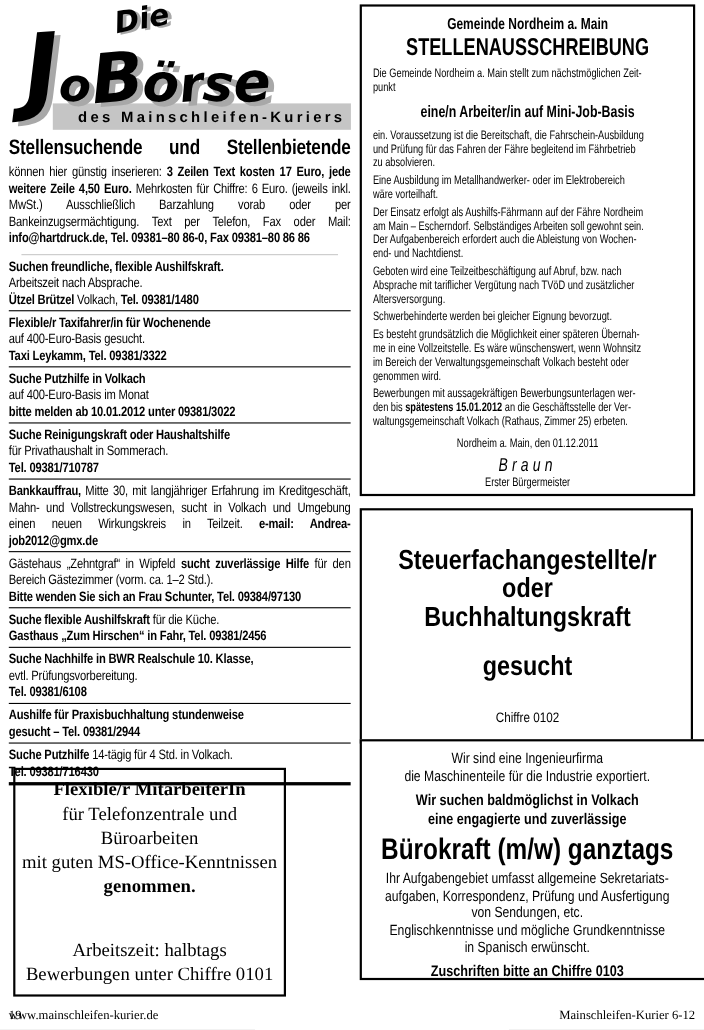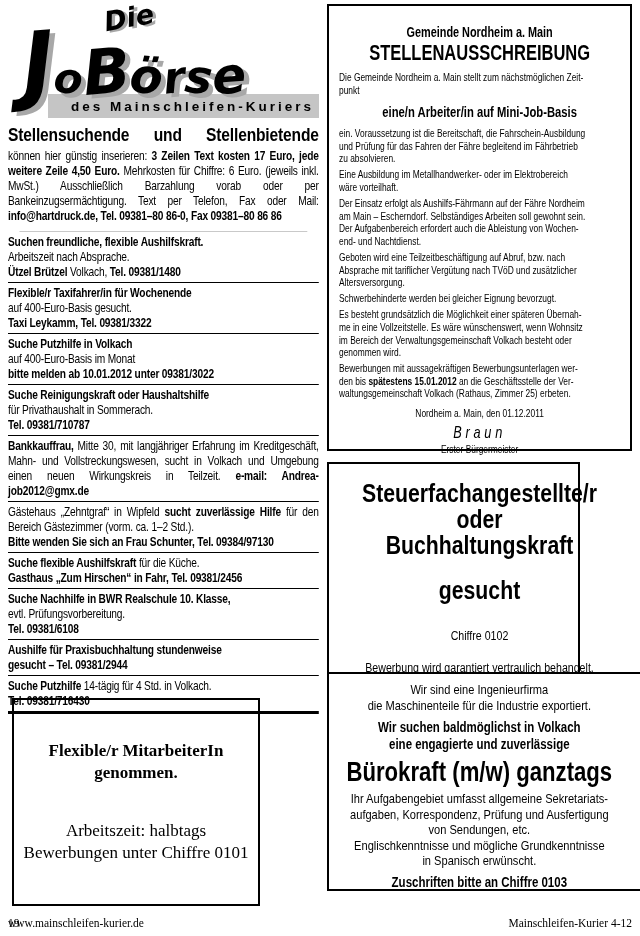--- a/index.html
+++ b/index.html
@@ -36,32 +36,32 @@
   .left-box{position:absolute;left:12px;top:698px;width:248px;height:208px;border:2px solid #000;
             box-sizing:border-box;font-family:"Liberation Serif",serif;text-align:center;
             font-size:17px;line-height:22px;display:flex;flex-direction:column;justify-content:center;}
   .lb-title{font-weight:bold;}
   .lb-body{white-space:pre-line;}
   .lb-gesucht{font-weight:bold;}
   .lb-tail{white-space:pre-line;margin-top:36px;}
 
   
   .rbox{position:absolute;border:2px solid #000;box-sizing:border-box;background:#fff;}
-  #box1{left:327px;top:4px;width:305px;height:447px;padding:16px 10px;}
+  #box1{left:327px;top:4px;width:305px;height:447px;padding:6px 10px;}
   .b1-wrap{width:375px;transform:scaleX(0.75);transform-origin:left top;}
   .b1-title1{text-align:center;font-weight:bold;font-size:14.5px;margin:2px 0 0;}
   .b1-title2{text-align:center;font-weight:bold;font-size:22px;margin:0 0 5px;}
   .b1-intro{font-size:11.2px;line-height:12.6px;white-space:pre-line;margin:0 0 3px;}
   .b1-sub{text-align:center;font-weight:bold;font-size:15px;margin:7px 0;}
   .b1p{font-size:11.2px;line-height:12.6px;white-space:pre-line;margin:0 0 3.5px;}
   .b1-date{text-align:center;font-size:11.2px;margin:7px 0 3px;}
   .b1-sign{text-align:center;font-style:italic;font-size:17px;letter-spacing:5px;margin:4px 0 0;}
   .b1-signtitle{text-align:center;font-size:11.2px;}
 
-  #box2{left:327px;top:462px;width:253px;height:214px;padding:16px 6px;}
+  #box2{left:327px;top:462px;width:303px;height:214px;padding:32px 6px;}
   .b2-wrap{width:340px;transform:scaleX(0.85);transform-origin:left top;text-align:center;}
   .b2-title{font-weight:bold;font-size:25px;line-height:26px;white-space:pre-line;}
   .b2-gesucht{font-weight:bold;font-size:25px;margin-top:18px;}
   .b2-chiffre{font-size:12.5px;margin-top:24px;}
   .b2-note{font-size:12.5px;margin-top:18px;}
 
   #box3{left:327px;top:672px;width:362px;height:219px;padding:8px 6px;}
   .b3-wrap{width:352px;transform:scaleX(0.82);transform-origin:left top;text-align:center;}
   .b3-l1{font-size:13.5px;line-height:15.5px;white-space:pre-line;}
   .b3-l2{font-weight:bold;font-size:14px;line-height:16.5px;white-space:pre-line;margin-top:6px;}
@@ -127,20 +127,22 @@
           <div class="listing"><span class="b">Aushilfe für Praxisbuchhaltung stundenweise
 gesucht – Tel. 09381/2944</span></div>
           <div class="listing"><span class="b">Suche Putzhilfe</span><span> 14-tägig für 4 Std. in Volkach.
 </span><span class="b">Tel. 09381/716430</span></div>
         </div>
     </div>
   </div>
 
   <div class="left-box">
     <div class="lb-title">Flexible/r MitarbeiterIn</div>
+    <div class="lb-body">für Telefonzentrale und Büroarbeiten
+mit guten MS-Office-Kenntnissen</div>
     <div class="lb-gesucht">genommen.</div>
     <div class="lb-tail">Arbeitszeit: halbtags
 Bewerbungen unter Chiffre 0101</div>
   </div>
 
   <div class="rbox" id="box1">
     <div class="b1-wrap">
       <div class="b1-title1">Gemeinde Nordheim a. Main</div>
       <div class="b1-title2">STELLENAUSSCHREIBUNG</div>
       <p class="b1-intro">Die Gemeinde Nordheim a. Main stellt zum nächstmöglichen Zeit-
@@ -197,16 +199,16 @@
 von Sendungen, etc.
 Englischkenntnisse und mögliche Grundkenntnisse
 in Spanisch erwünscht.</div>
       <div class="b3-cta">Zuschriften bitte an Chiffre 0103</div>
     </div>
   </div>
 
   <div class="footer">
     <span class="fl">19</span>
     <span class="fc">www.mainschleifen-kurier.de</span>
-    <span class="fr">Mainschleifen-Kurier 4-12</span>
+    <span class="fr">Mainschleifen-Kurier 6-12</span>
   </div>
 
 </div>
 
 </body></html>

